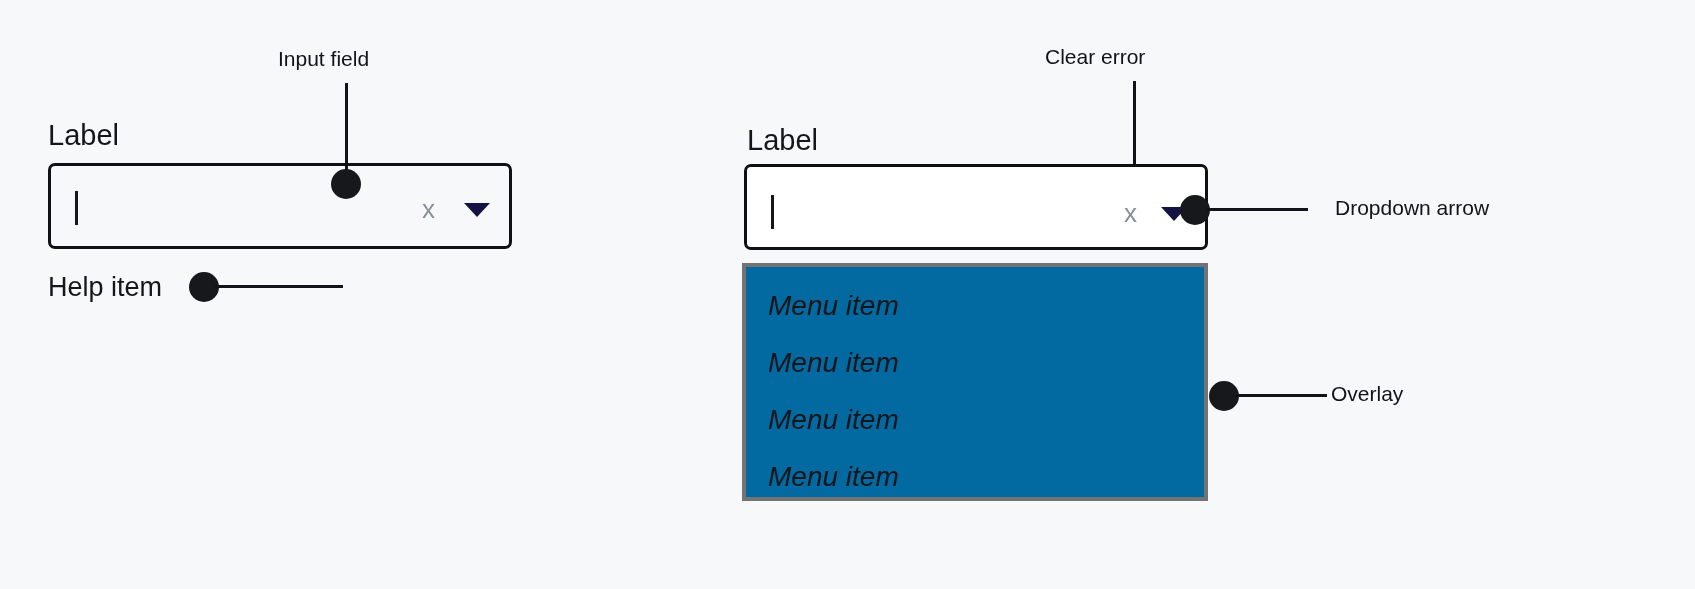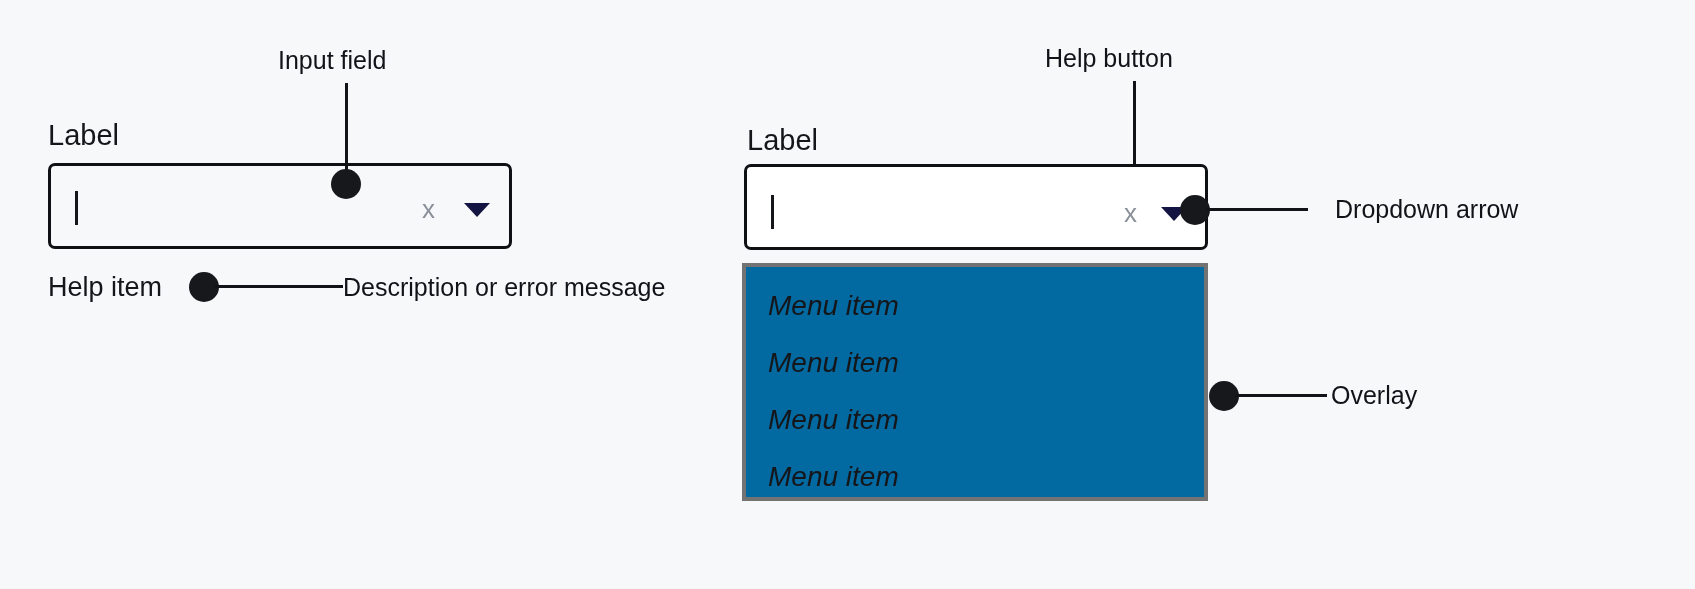--- a/index.html
+++ b/index.html
@@ -9,21 +9,21 @@
     font-family:"Liberation Sans", sans-serif;
     position:relative;
     overflow:hidden;
     -webkit-font-smoothing:antialiased;
   }
   .stage { position:absolute; inset:0; }
 
   
   .ann-label {
     position:absolute;
-    font-size:25px;
+    font-size:21px;
     color:#111318;
     white-space:nowrap;
     line-height:1;
     text-align:center;
   }
   .ann-line-v { position:absolute; width:3px; background:#111318; }
   .ann-line-h { position:absolute; height:3px; background:#111318; }
   .ann-dot {
     position:absolute;
     width:30px; height:30px;
@@ -112,23 +112,22 @@
   <div class="input-box transparent" style="left:48px; top:163px; width:464px; height:86px;">
     <div class="caret" style="left:24px; top:25px; height:34px;"></div>
     <div class="clear-btn" style="left:371px; top:30px;">x</div>
     <div class="dd-arrow" style="left:413px; top:37px;"></div>
   </div>
 
   <div class="help-text" style="left:48px; top:274px;">Help item</div>
 
   <div class="ann-dot" style="left:189px; top:272px;"></div>
   <div class="ann-line-h" style="left:215px; top:285px; width:128px;"></div>
-  <div class="ann-label" style="left:343px; top:275px;">Description or error message</div>
 
-  <div class="ann-label" style="left:1045px; top:46px;">Help button</div>
+  <div class="ann-label" style="left:1045px; top:46px;">Clear error</div>
   <div class="ann-line-v" style="left:1133px; top:81px; height:96px;"></div>
   <div class="ann-dot" style="left:1119px; top:171px;"></div>
 
   <div class="field-label" style="left:747px; top:126px;">Label</div>
 
   <div class="input-box filled" style="left:744px; top:164px; width:464px; height:86px;">
     <div class="caret" style="left:24px; top:28px; height:34px;"></div>
     <div class="clear-btn" style="left:377px; top:33px;">x</div>
     <div class="dd-arrow" style="left:414px; top:40px;"></div>
   </div>

